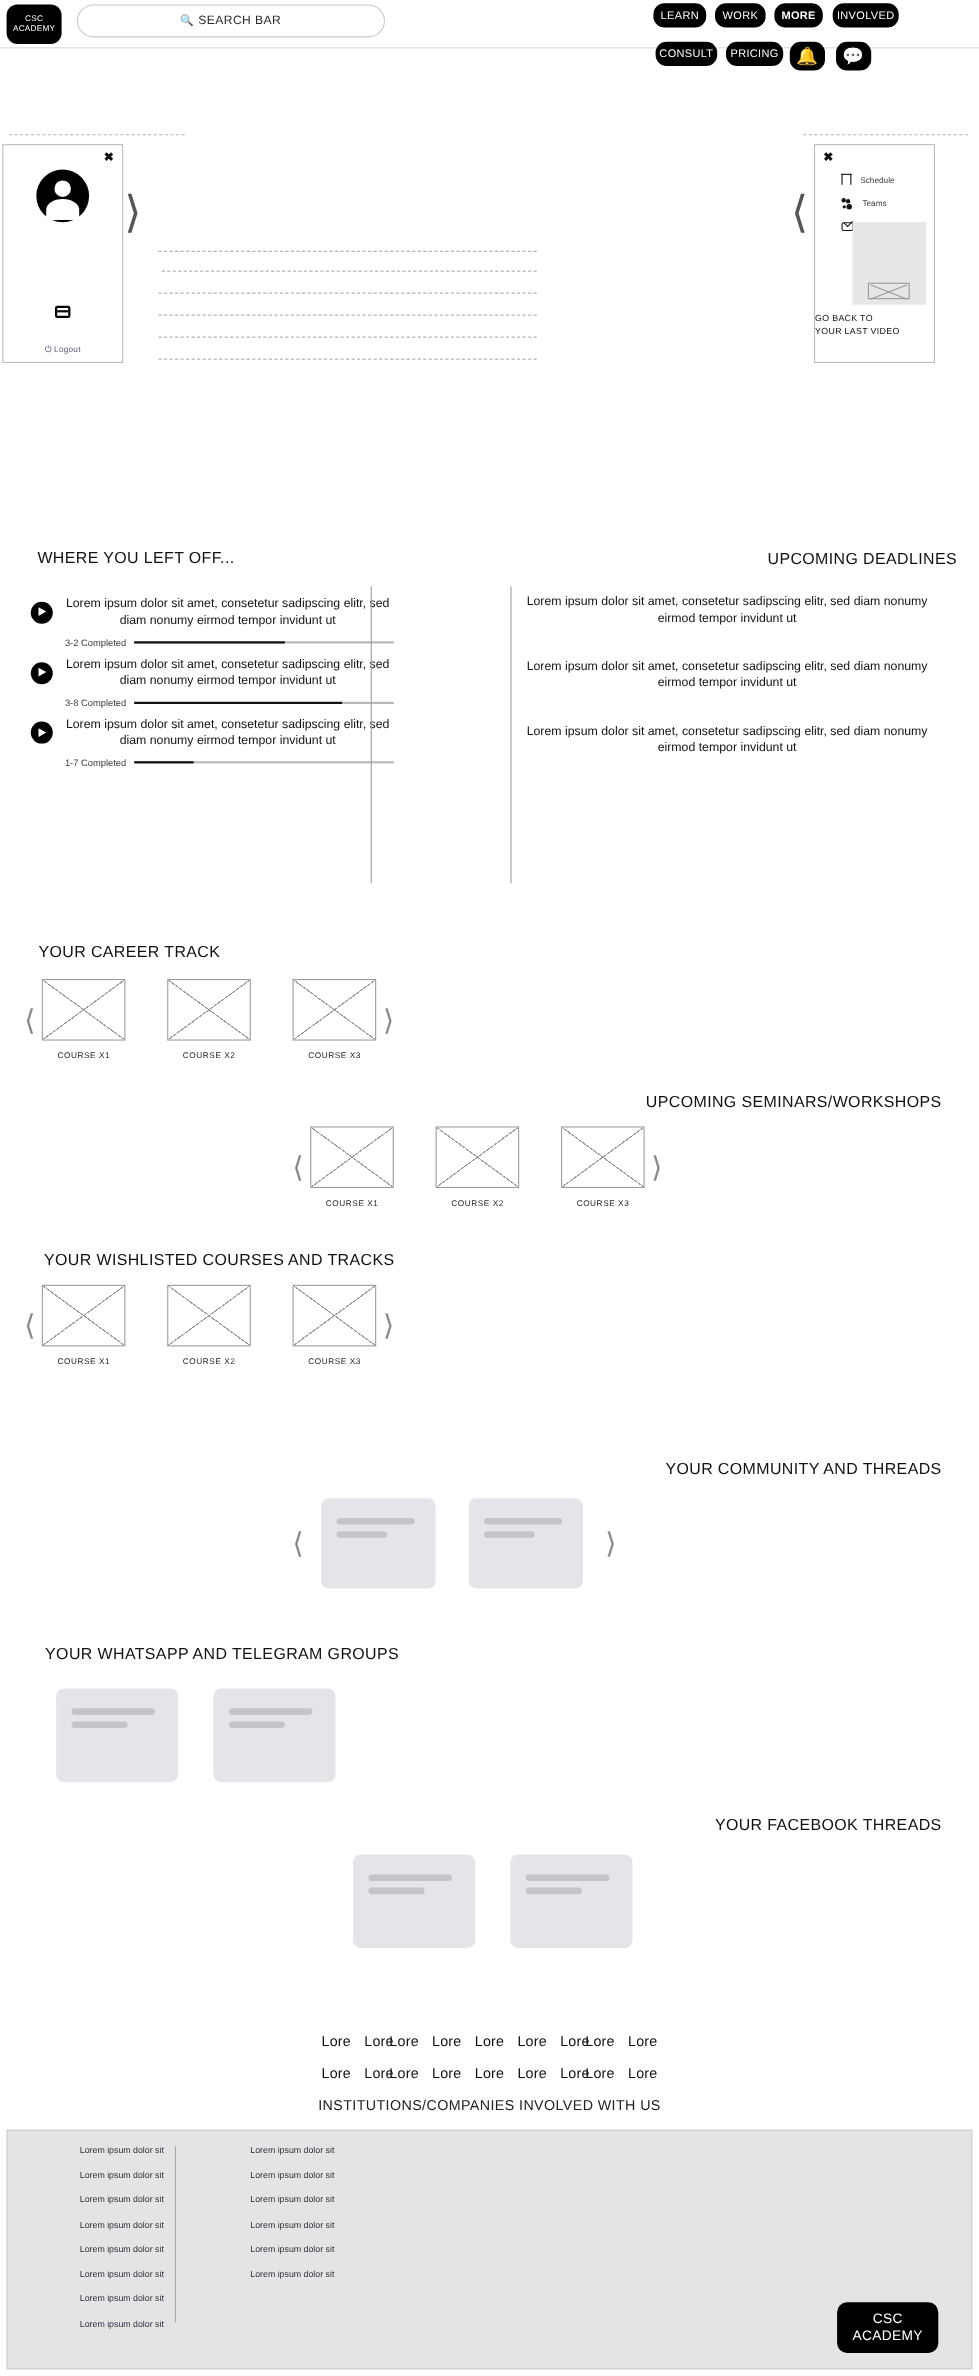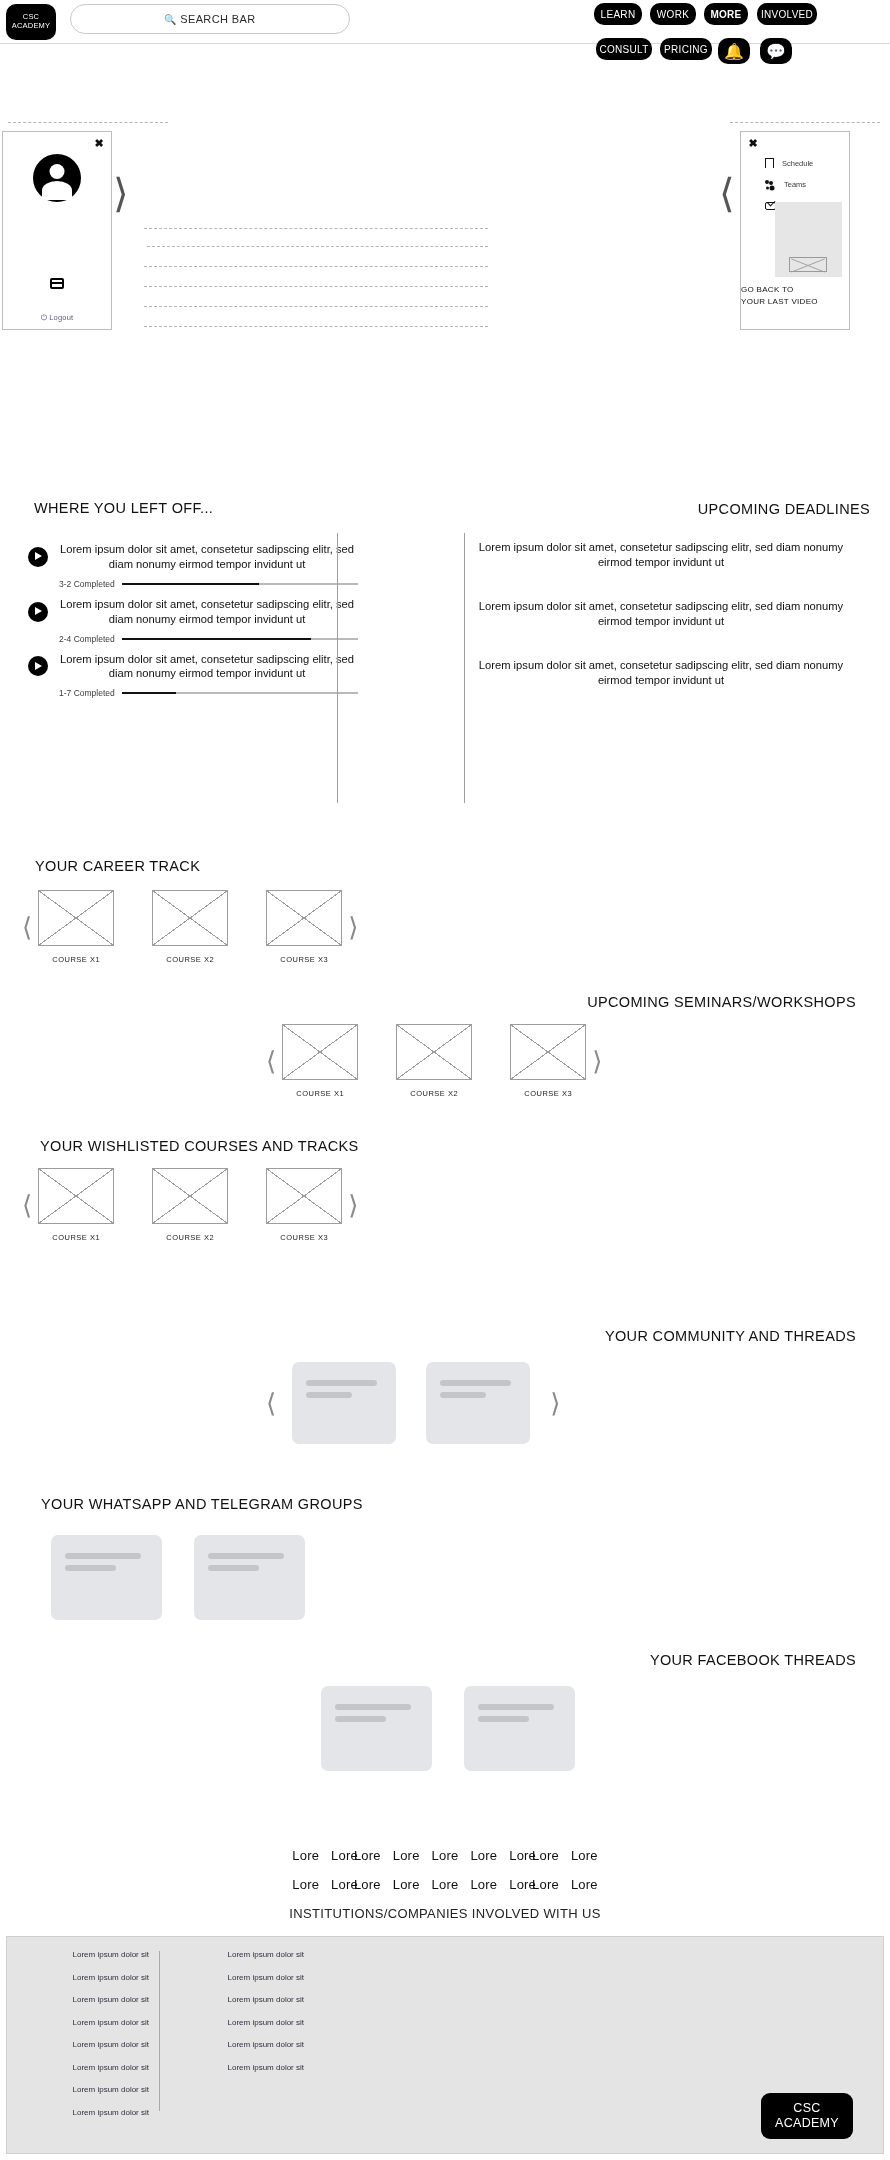--- a/index.html
+++ b/index.html
@@ -305,21 +305,21 @@
             <i style="width:58%"></i>
           </span>
       </div>
     </div>
     <div class="lo-item">
       <div class="lo-row">
         <span class="play-btn"></span>
         <span class="lo-text">Lorem ipsum dolor sit amet, consetetur sadipscing elitr, sed diam nonumy eirmod tempor invidunt ut</span>
       </div>
       <div class="lo-progress">
-        <span class="plbl">2-4 Completed</span>
+        <span class="plbl">3-8 Completed</span>
         <span class="bar">
             <i style="width:80%"></i>
           </span>
       </div>
     </div>
     <div class="lo-item">
       <div class="lo-row">
         <span class="play-btn"></span>
         <span class="lo-text">Lorem ipsum dolor sit amet, consetetur sadipscing elitr, sed diam nonumy eirmod tempor invidunt ut</span>
       </div>

